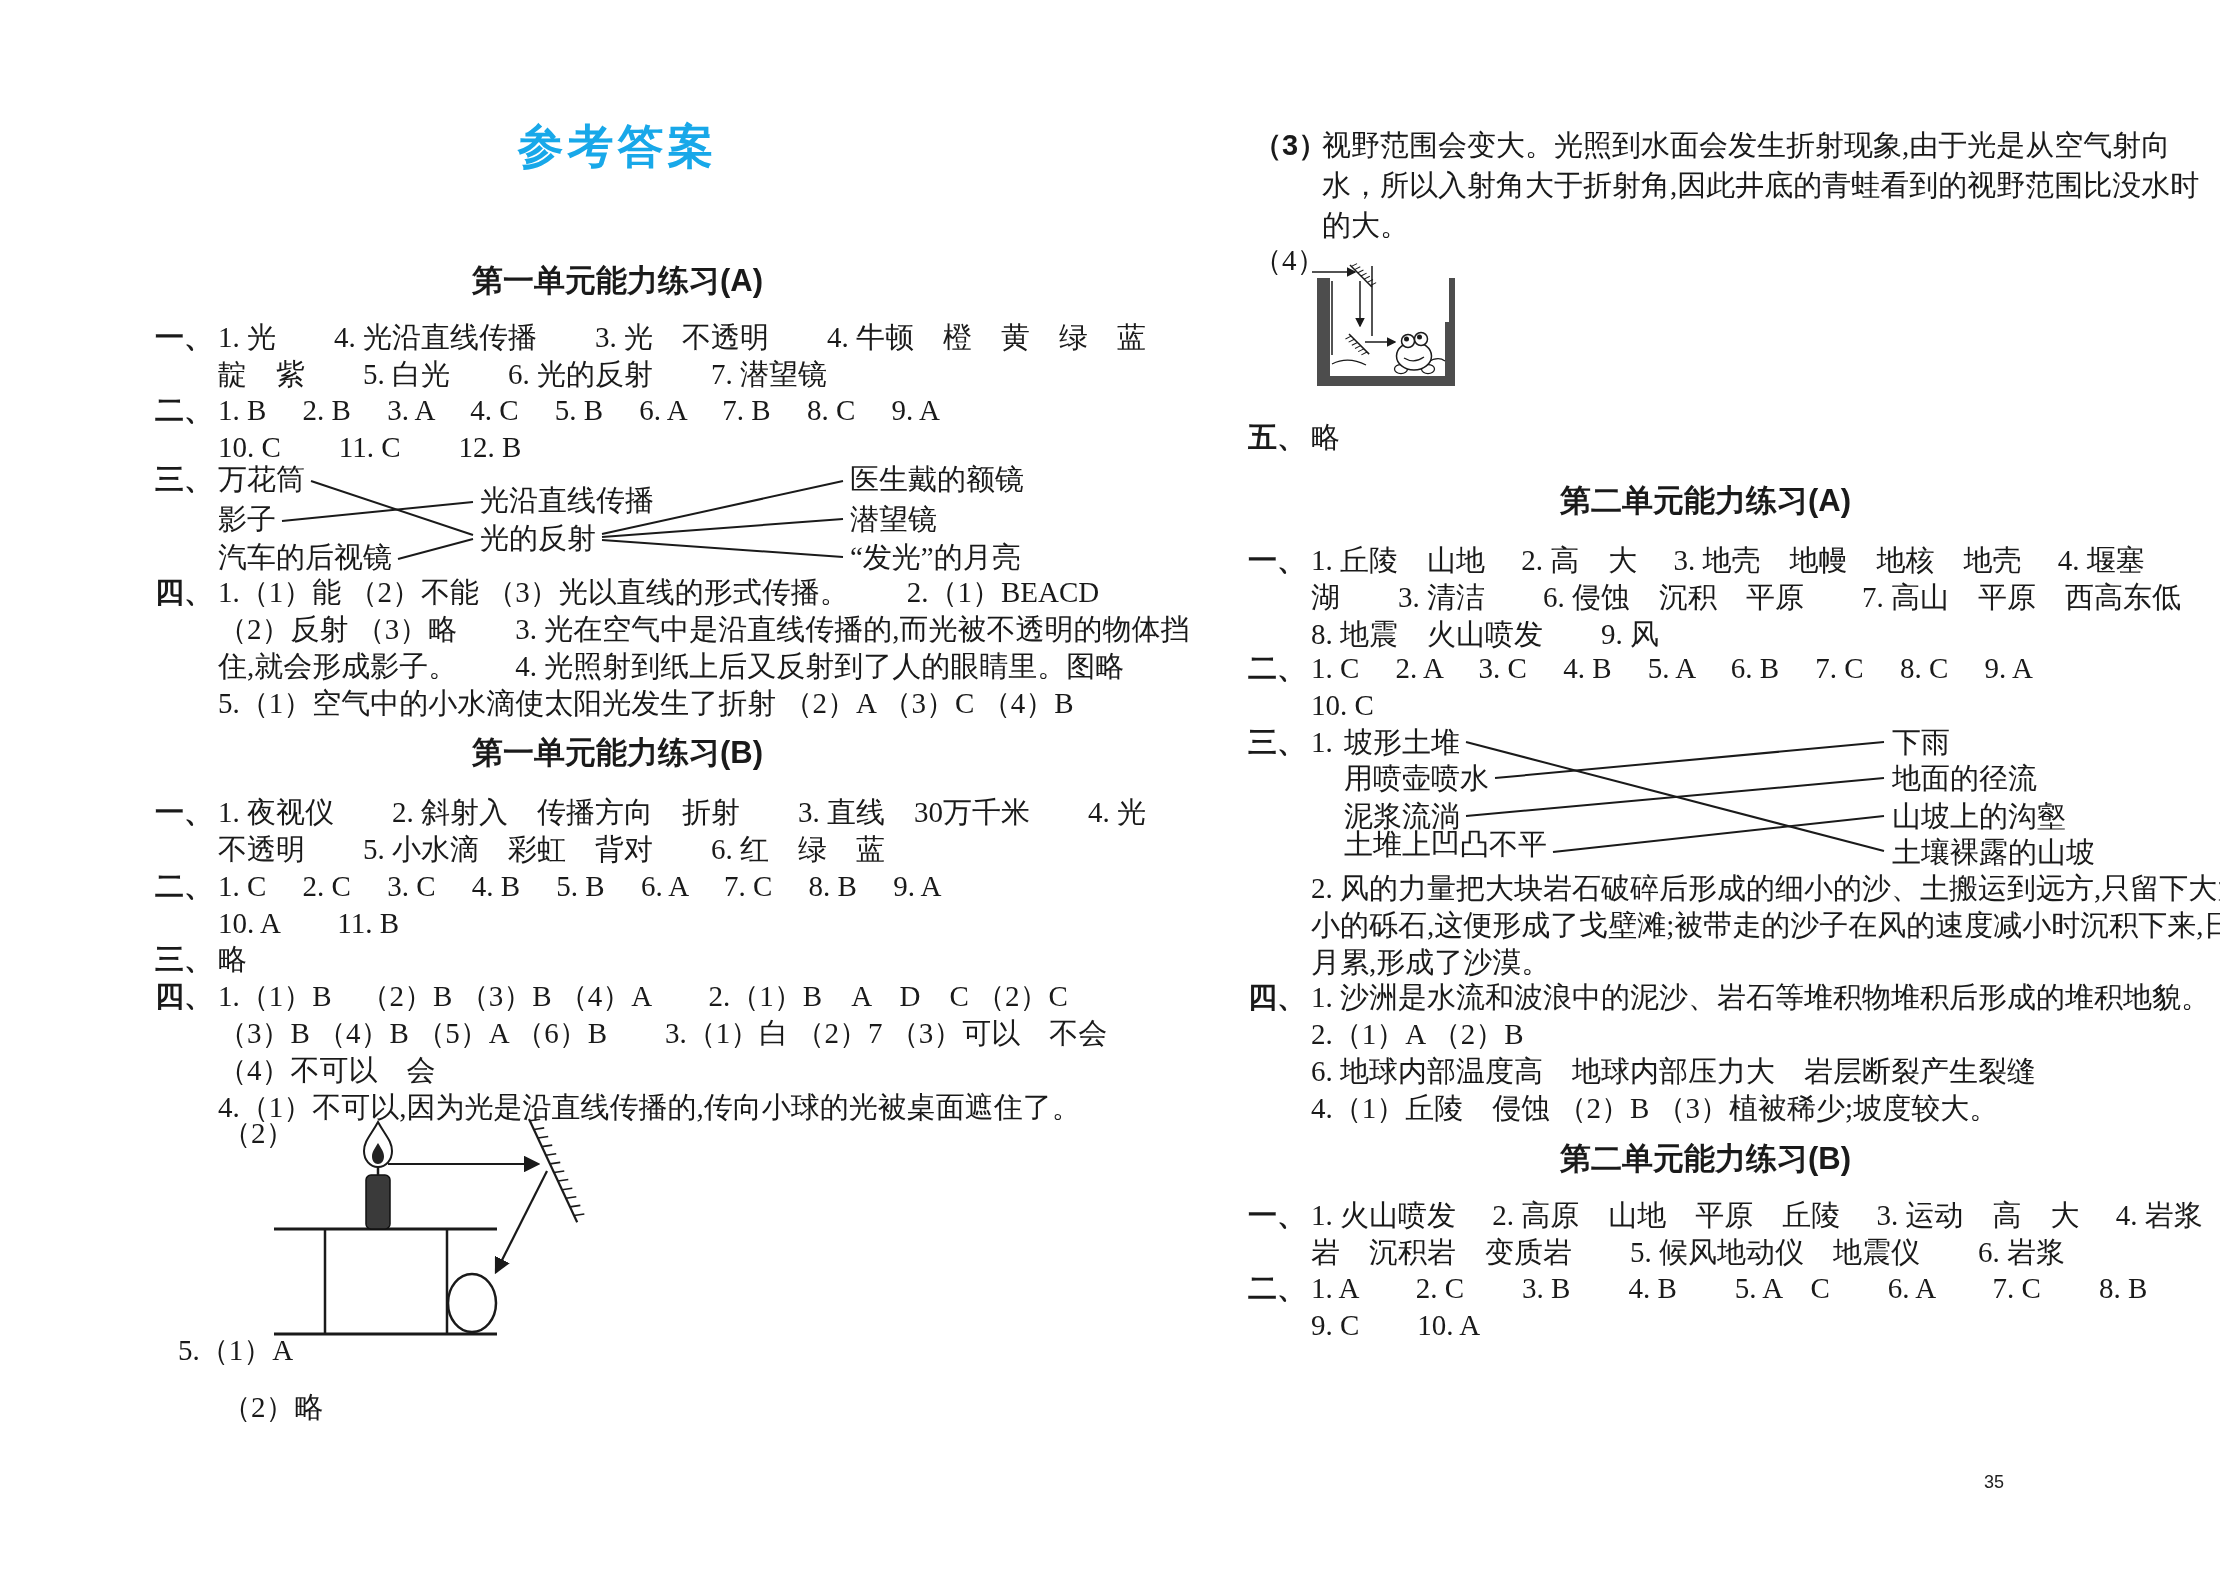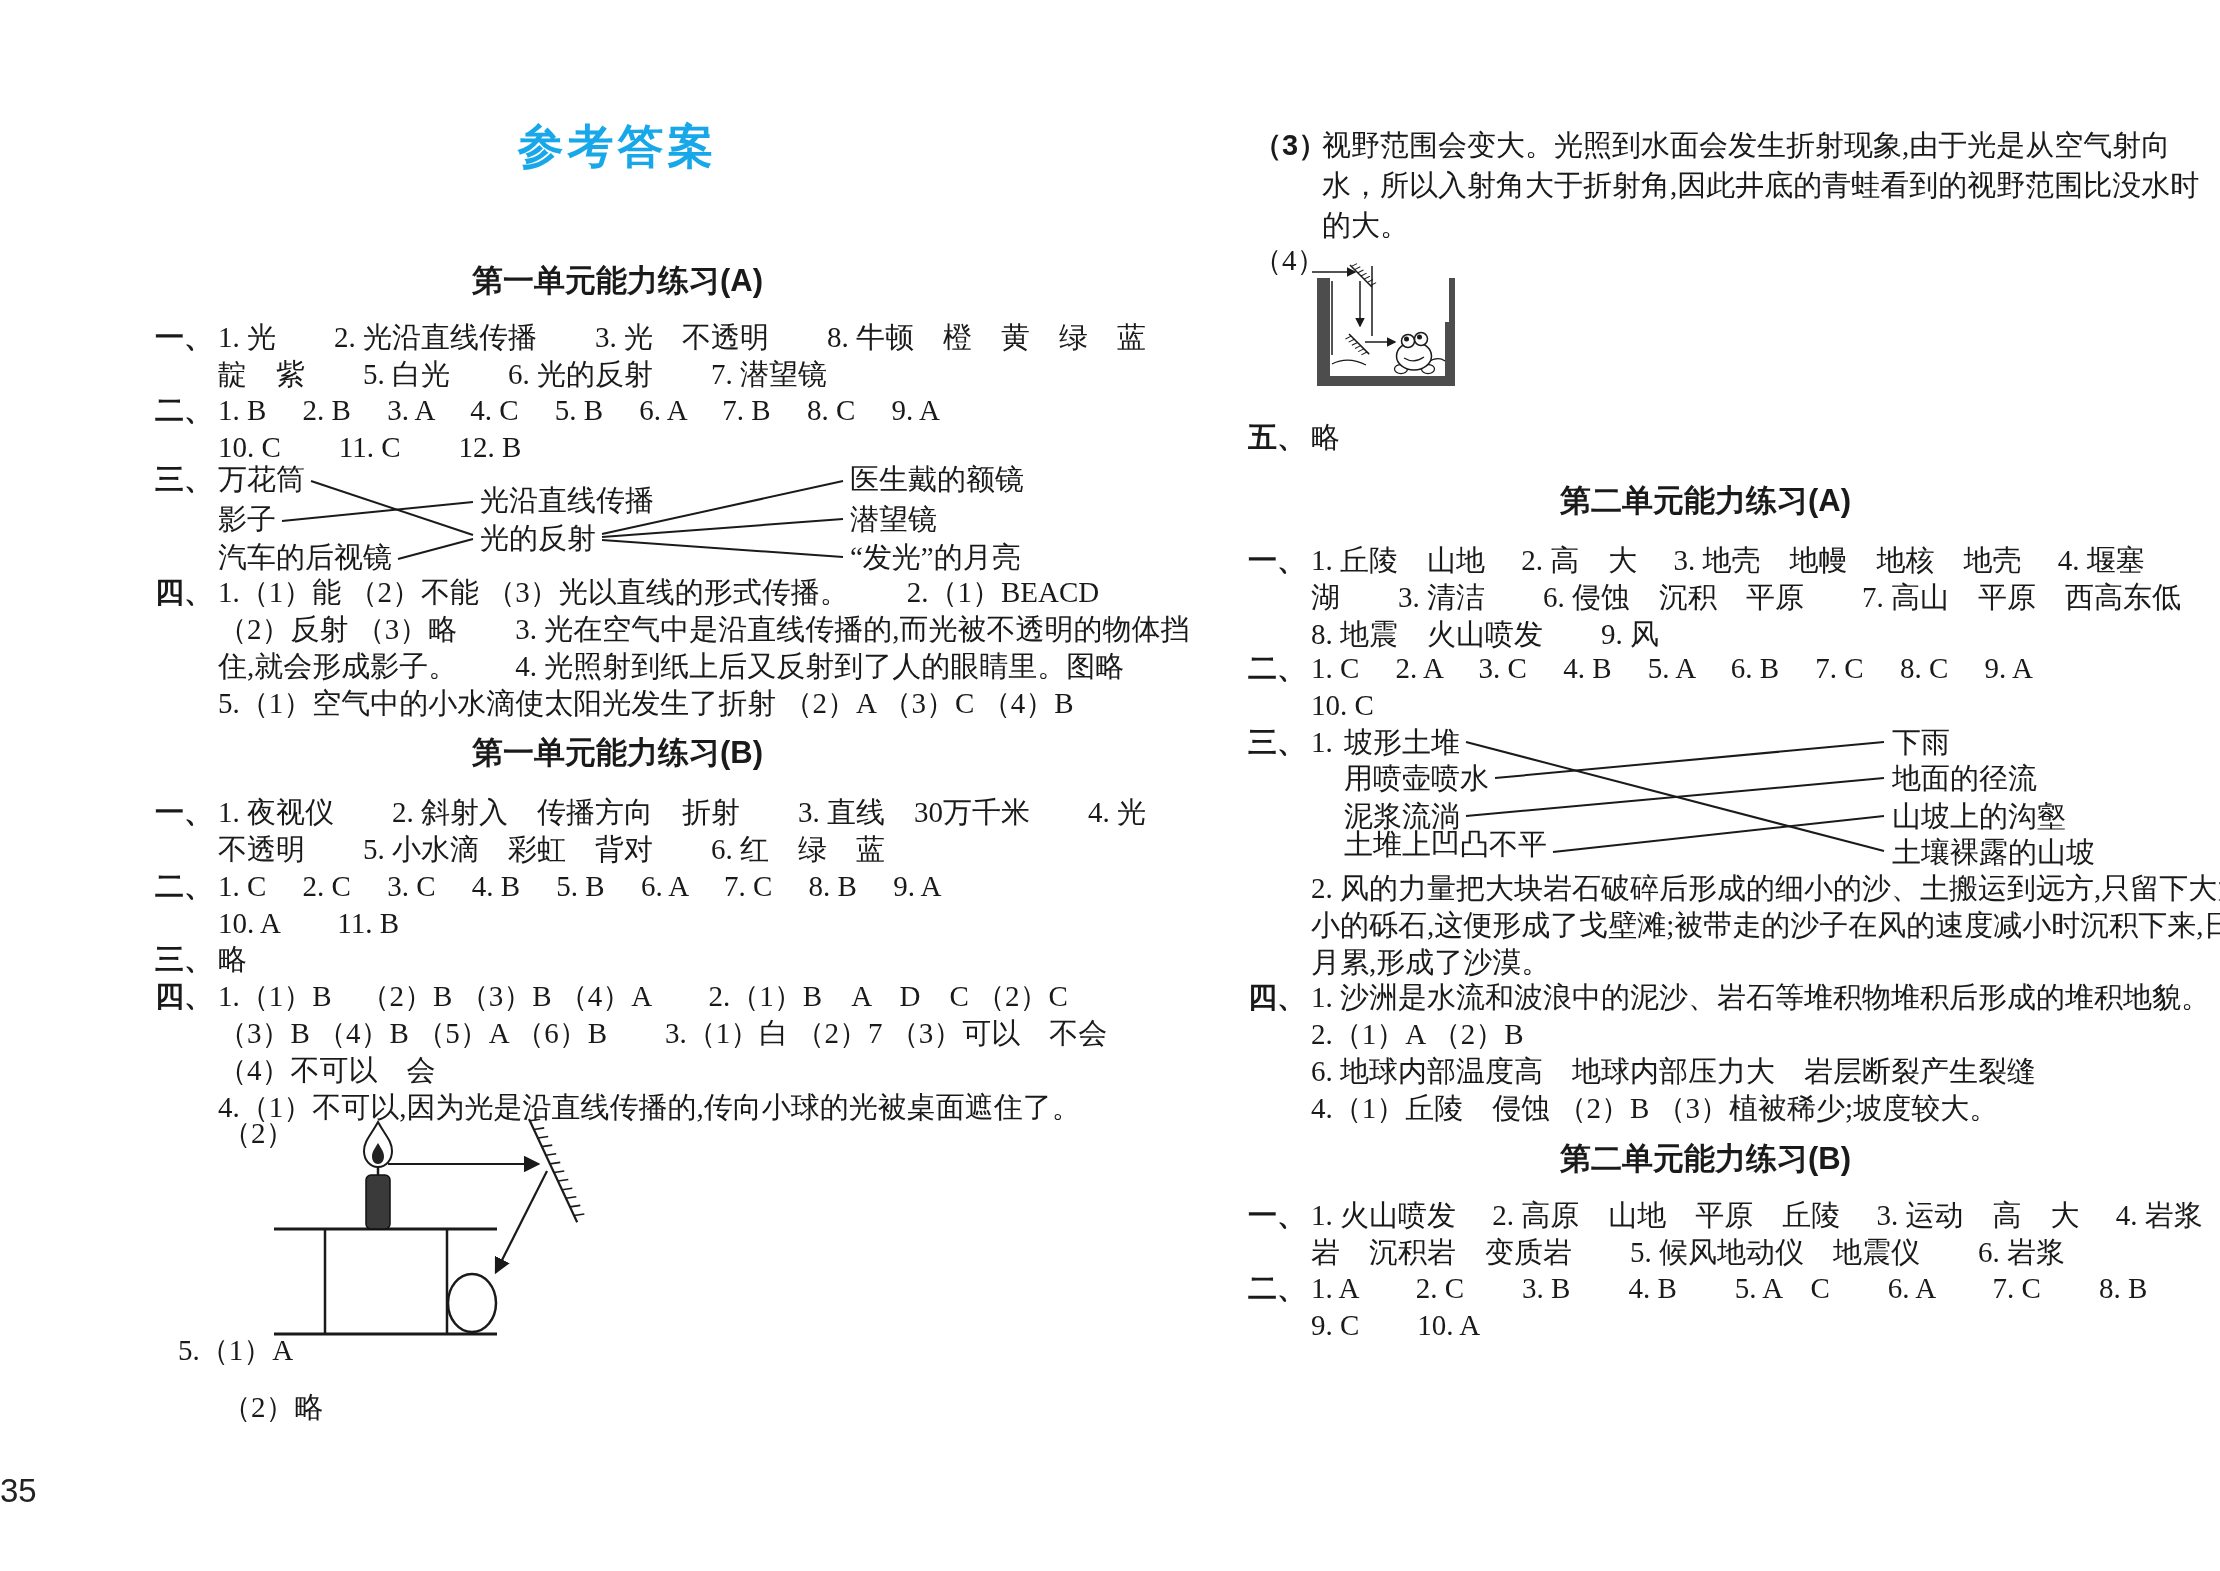--- a/index.html
+++ b/index.html
@@ -13,37 +13,37 @@
      font-weight:bold;font-size:31px;line-height:37px;}
   .item{position:absolute;display:flex;align-items:flex-start;line-height:37px;}
   .lbl{font-family:"Liberation Sans",sans-serif;font-weight:bold;flex:none;width:63px;}
   .lines{flex:1;}
   .lines>div{white-space:pre;}
   .match{position:absolute;}
   .match svg{position:absolute;left:0;top:0;}
   .mi{position:absolute;white-space:nowrap;line-height:36px;}
   .mlbl{font-family:"Liberation Sans",sans-serif;font-weight:bold;}
   .fig{position:absolute;}
-  .pnum{position:absolute;left:0;top:1472px;width:2004px;text-align:left;
-        font-family:"Liberation Sans",sans-serif;font-size:33px;color:#222;}
+  .pnum{position:absolute;left:0;top:1472px;width:2004px;text-align:right;
+        font-family:"Liberation Sans",sans-serif;font-size:18px;color:#222;}
   .dline{stroke:#1a1a1a;stroke-width:2;}
 </style>
 </head>
 <body>
 
 <div class="page">
 
   <div class="title">参考答案</div>
 
   <div class="h" style="left:155px;top:262px;width:925px">第一单元能力练习(A)</div>
 
   <div class="item" style="left:155px;top:319px;width:925px">
     <span class="lbl">一、</span>
     <div class="lines">
-      <div>1. 光　　2. 光沿直线传播　　3. 光　不透明　　8. 牛顿　橙　黄　绿　蓝</div>
+      <div>1. 光　　4. 光沿直线传播　　3. 光　不透明　　4. 牛顿　橙　黄　绿　蓝</div>
       <div>靛　紫　　5. 白光　　6. 光的反射　　7. 潜望镜</div>
     </div>
   </div>
 
   <div class="item" style="left:155px;top:392px;width:925px">
     <span class="lbl">二、</span>
     <div class="lines">
       <div>1. B　 2. B　 3. A　 4. C　 5. B　 6. A　 7. B　 8. C　 9. A</div>
       <div>10. C　　11. C　　12. B</div>
     </div>

